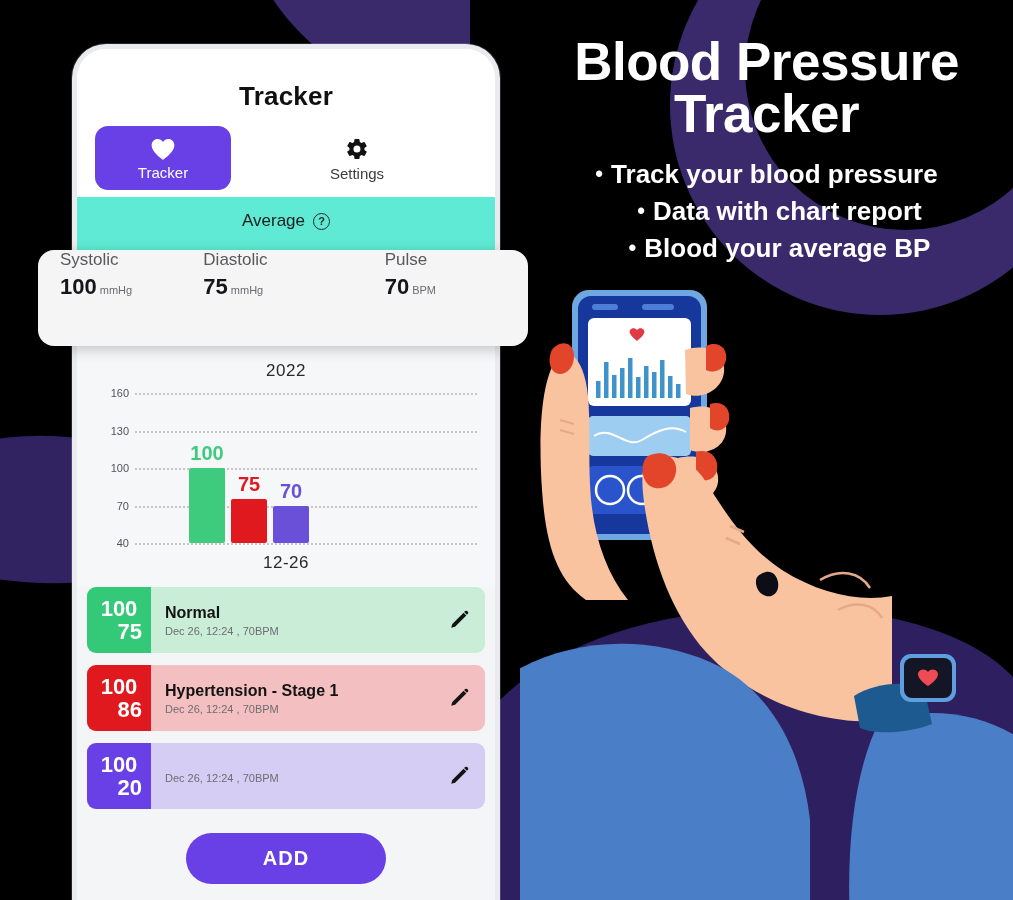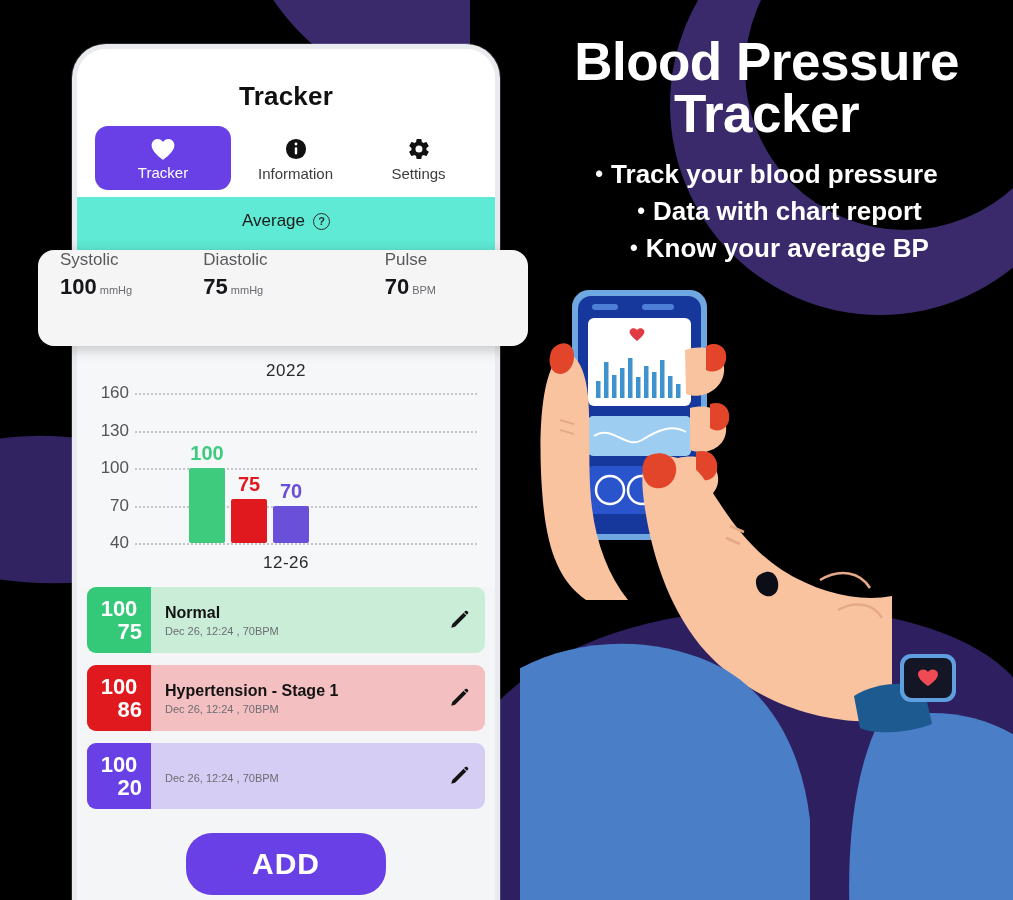--- a/index.html
+++ b/index.html
@@ -76,21 +76,21 @@
   
   .chart-wrap{ background:#f6f7f8; padding-top:108px; }
   .chart-year{ text-align:center; font-size:17px; color:#2b2b2b; letter-spacing:.5px; }
   .chart{ position:relative; height:150px; margin:12px 10px 0 10px; }
   .gridline{
     position:absolute; left:48px; right:8px; height:0;
     border-top:2px dotted #c6c6c8;
   }
   .ylab{
     position:absolute; left:0; width:42px; text-align:right;
-    font-size:17px; color:#535358; transform:translateY(-50%);
+    font-size:11px; color:#535358; transform:translateY(-50%);
   }
   .bar{ position:absolute; bottom:0; border-radius:2px; }
   .barlab{ position:absolute; font-size:20px; font-weight:bold; transform:translateX(-50%); }
   .chart-x{ text-align:center; font-size:17px; color:#2b2b2b; padding:10px 0 14px 0; letter-spacing:.5px;}
 
   
   .list{ padding:0 10px; background:#f4f5f6; }
   .row{
     display:flex; align-items:stretch; border-radius:9px; overflow:hidden;
     margin-bottom:12px; height:66px; cursor:pointer;
@@ -102,21 +102,21 @@
   .row .vals .sys{ font-size:22px; }
   .row .vals .dia{ font-size:22px; align-self:flex-end; padding-right:9px; }
   .row .body{ flex:1; display:flex; flex-direction:column; justify-content:center; padding-left:14px; }
   .row .cat{ font-size:16px; font-weight:bold; color:#121212; }
   .row .meta{ font-size:11px; color:#6d6d72; margin-top:3px; }
   .row .edit{ width:52px; display:flex; align-items:center; justify-content:center; }
 
   .addwrap{ padding:12px 0 0 0; text-align:center; background:#f4f5f6; }
   .add-btn{
     display:inline-block; width:200px; padding:14px 0; border-radius:26px;
-    background:#6840e6; color:#fff; font-size:30px; font-weight:bold;
+    background:#6840e6; color:#fff; font-size:20px; font-weight:bold;
     letter-spacing:1px; border:none; cursor:pointer;
   }
 
   
   #promo{ position:absolute; left:520px; top:36px; width:493px; z-index:4; }
   .promo-title{
     color:#fff; font-size:53px; font-weight:bold; text-align:center;
     line-height:.98; letter-spacing:-.5px;
   }
   .promo-list{ list-style:none; margin-top:16px; }
@@ -151,30 +151,20 @@
     <div class="app-title">Tracker</div>
 
     <div class="tabbar">
       <div class="tab active">
         <span class="ticon">
           <svg width="26" height="24" viewBox="0 0 24 22">
               <path d="M12 21C12 21 1.5 14.2 1.5 7.6 1.5 4.2 4.1 1.8 7.1 1.8c2 0 3.8 1.1 4.9 2.8 1.1-1.7 2.9-2.8 4.9-2.8 3 0 5.6 2.4 5.6 5.8C22.5 14.2 12 21 12 21z"></path>
             </svg>
         </span>
         <span class="tlabel">Tracker</span>
-      </div>
-      <div class="tab">
-        <span class="ticon">
-          <svg width="22" height="22" viewBox="0 0 24 24">
-              <circle cx="12" cy="12" r="11" fill="#111"></circle>
-              <rect x="10.7" y="10" width="2.6" height="8" rx="1.2" fill="#fff"></rect>
-              <circle cx="12" cy="6.6" r="1.6" fill="#fff"></circle>
-            </svg>
-        </span>
-        <span class="tlabel">Information</span>
       </div>
       <div class="tab">
         <span class="ticon">
           <svg width="24" height="24" viewBox="0 0 24 24" fill="#111">
             <path d="M19.4 13c.04-.33.06-.66.06-1s-.02-.67-.06-1l2.1-1.6a.5.5 0 0 0 .12-.64l-2-3.45a.5.5 0 0 0-.6-.22l-2.48 1a7.3 7.3 0 0 0-1.72-1l-.38-2.63A.5.5 0 0 0 13.96 2h-4a.5.5 0 0 0-.49.42L9.1 5.05a7.3 7.3 0 0 0-1.73 1l-2.48-1a.5.5 0 0 0-.6.22l-2 3.45a.5.5 0 0 0 .12.64L4.5 11c-.04.33-.06.66-.06 1s.02.67.06 1l-2.1 1.6a.5.5 0 0 0-.12.64l2 3.45c.12.21.37.3.6.22l2.48-1c.52.4 1.1.74 1.73 1l.38 2.63c.04.24.25.42.49.42h4a.5.5 0 0 0 .49-.42l.38-2.63a7.3 7.3 0 0 0 1.72-1l2.48 1c.23.08.48-.1.6-.22l2-3.45a.5.5 0 0 0-.12-.64L19.4 13zM11.96 15.5a3.5 3.5 0 1 1 0-7 3.5 3.5 0 0 1 0 7z"></path>
           </svg>
         </span>
         <span class="tlabel">Settings</span>
       </div>
     </div>
@@ -278,21 +268,21 @@
     <div class="sv"><span>70</span><span class="su">BPM</span></div>
   </div>
 </div>
 
 <div id="promo">
   <div class="promo-title">Blood Pressure</div>
   <div class="promo-title">Tracker</div>
   <ul class="promo-list" id="promo-list">
       <li class="i1"><span class="bullet">•</span><span>Track your blood pressure</span></li>
       <li class="i2"><span class="bullet">•</span><span>Data with chart report</span></li>
-      <li class="i3"><span class="bullet">•</span><span>Know your average BP</span></li>
+      <li class="i3"><span class="bullet">•</span><span>Blood your average BP</span></li>
     </ul>
 </div>
 
 <svg id="art" viewBox="0 0 493 620">
   <g>
     <rect x="52" y="10" width="135" height="250" rx="17" fill="#6fa8e0"></rect>
     <rect x="58" y="16" width="123" height="238" rx="13" fill="#16379c"></rect>
     <rect x="72" y="24" width="26" height="6" rx="3" fill="#4d7fd6"></rect>
     <rect x="122" y="24" width="32" height="6" rx="3" fill="#4d7fd6"></rect>
     <rect x="68" y="38" width="103" height="88" rx="6" fill="#ffffff"></rect>

